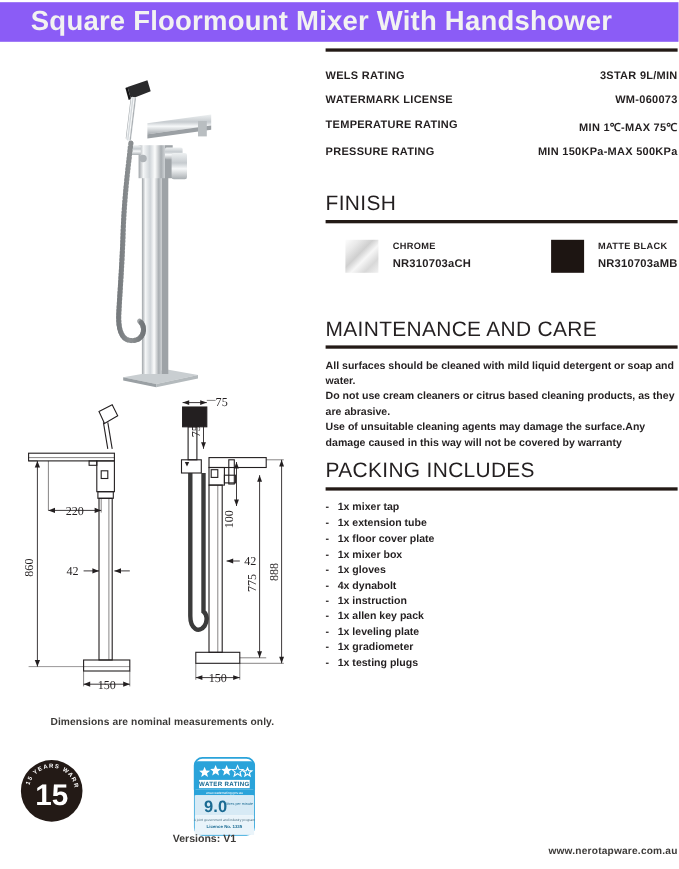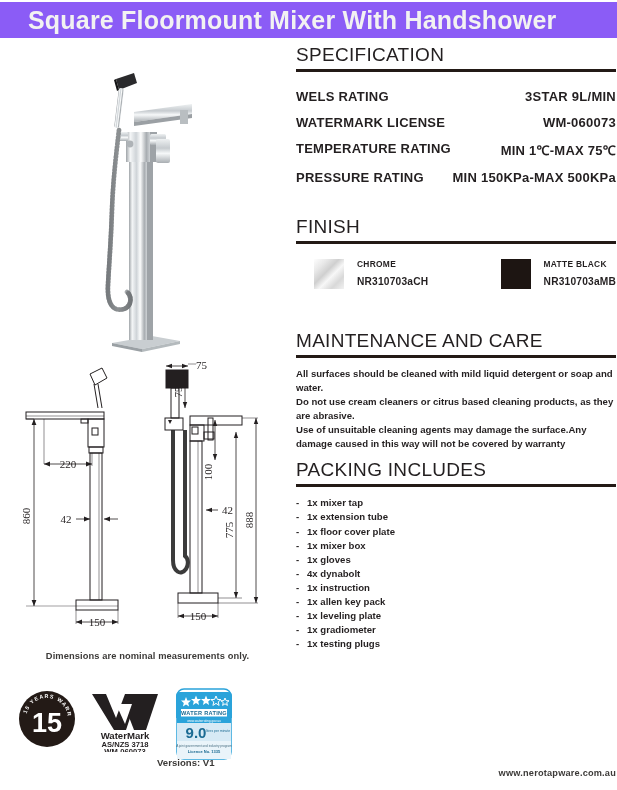--- a/index.html
+++ b/index.html
@@ -10,21 +10,21 @@
   .titlebar{position:absolute;left:0;top:2px;width:617px;height:36px;background:#8b5cf6;}
   .titlebar .t{position:absolute;left:28px;top:50%;transform:translateY(-50%);
     color:#f2f2f2;font-size:25px;font-weight:bold;letter-spacing:.2px;white-space:nowrap;}
 
   
   .rcol{position:absolute;left:296px;top:44px;width:320px;}
   .sec-h{font-size:19px;letter-spacing:.3px;color:#231f20;margin:0;padding:0 0 3px 0;font-weight:normal;}
   .sec-rule{height:3px;background:#231a16;width:100%;margin-bottom:4px;}
 
   .spec-table{width:100%;border-collapse:collapse;margin-top:11px;}
-  .spec-table td{font-size:13px;font-weight:bold;letter-spacing:.25px;padding:5.5px 0;color:#231f20;vertical-align:top;margin-left:40px;}
+  .spec-table td{font-size:10px;font-weight:bold;letter-spacing:.25px;padding:5.5px 0;color:#231f20;vertical-align:top;margin-left:40px;}
   .spec-table td.v{text-align:right;white-space:nowrap;}
 
   .finish-wrap{margin-top:14px;display:flex;}
   .fin{display:flex;align-items:center;}
   .fin.chrome{width:193px;padding-left:18px;}
   .sw{width:30px;height:30px;flex:0 0 auto;}
   .sw.chrome{background:linear-gradient(135deg,#fdfdfd 0%,#e9e9e9 22%,#cfcfcf 42%,#f7f7f7 58%,#d8d8d8 78%,#f2f2f2 100%);}
   .sw.black{background:#1d1512;}
   .fin .lbl{margin-left:13px;line-height:1.55;}
   .fin .lbl .n{font-size:8.4px;font-weight:bold;letter-spacing:.3px;color:#231f20;}
@@ -251,30 +251,20 @@
             <path id="arcp" d="M29,29 m-21,0 a21,21 0 1,1 42,0" fill="none"></path>
           </defs>
         <circle cx="29" cy="29" r="28" fill="#231a16"></circle>
         <text font-family="Liberation Sans, sans-serif" font-size="5.4" font-weight="bold" fill="#fff" letter-spacing="1.1">
           <textPath href="#arcp" startOffset="8%">15 YEARS WARRANTY</textPath>
         </text>
         <text x="29" y="42" text-anchor="middle" font-family="Liberation Sans, sans-serif" font-size="27" font-weight="bold" fill="#fff">15</text>
       </svg>
     </div>
 
-    <div class="badge" style="left:68px;top:2px;">
-      <svg width="78" height="62" viewBox="0 0 78 62">
-        <polygon points="6,4 20,4 30,28 39,4 52,4 40,40 28,40" fill="#231f20"></polygon>
-        <polygon points="45,4 58,4 72,4 60,40 48,40 38,14 44,4" fill="#231f20"></polygon>
-        <polygon points="30,14 46,14 39,34" fill="#fff"></polygon>
-        <text class="wm-txt" x="39" y="49" text-anchor="middle" font-size="9.6">WaterMark</text>
-        <text class="wm-txt" x="39" y="56.5" text-anchor="middle" font-size="7.6">AS/NZS 3718</text>
-        <text class="wm-txt" x="39" y="64" text-anchor="middle" font-size="7.6">WM-060073</text>
-      </svg>
-    </div>
 
     <div class="badge" style="left:158px;top:0;">
       <svg width="56" height="72" viewBox="0 0 56 72">
         <rect x="1" y="1" width="54" height="70" rx="7" fill="#fff" stroke="#2aa3da" stroke-width="1.5"></rect>
         <path d="M4,4 h48 a4,4 0 0 1 4,4 v22 h-56 v-22 a4,4 0 0 1 4,-4 z" fill="#2aa3da"></path>
         <g fill="#fff">
           <polygon points="10,9 11.4,12.4 15,12.6 12.2,14.9 13.1,18.4 10,16.4 6.9,18.4 7.8,14.9 5,12.6 8.6,12.4"></polygon>
           <polygon points="20,7.5 21.4,10.9 25,11.1 22.2,13.4 23.1,16.9 20,14.9 16.9,16.9 17.8,13.4 15,11.1 18.6,10.9"></polygon>
           <polygon points="30,7.5 31.4,10.9 35,11.1 32.2,13.4 33.1,16.9 30,14.9 26.9,16.9 27.8,13.4 25,11.1 28.6,10.9"></polygon>
         </g>
@@ -294,21 +284,20 @@
         <text x="28" y="58.5" text-anchor="middle" font-family="Liberation Sans, sans-serif" font-size="3.1" fill="#4a6f82">A joint government and industry program</text>
         <text x="28" y="64.5" text-anchor="middle" font-family="Liberation Sans, sans-serif" font-size="4" font-weight="bold" fill="#1a6a92">Licence No. 1335</text>
       </svg>
     </div>
   </div>
 
   <div class="versions">Versions: V1</div>
 
   <div class="rcol">
 
-    <h2 class="sec-h">SPECIFICATION</h2>
     <div class="sec-rule"></div>
     <table class="spec-table">
       <tbody>
         <tr>
           <td>WELS RATING</td>
           <td class="v">3STAR 9L/MIN</td>
         </tr>
         <tr>
           <td>WATERMARK LICENSE</td>
           <td class="v">WM-060073</td>

